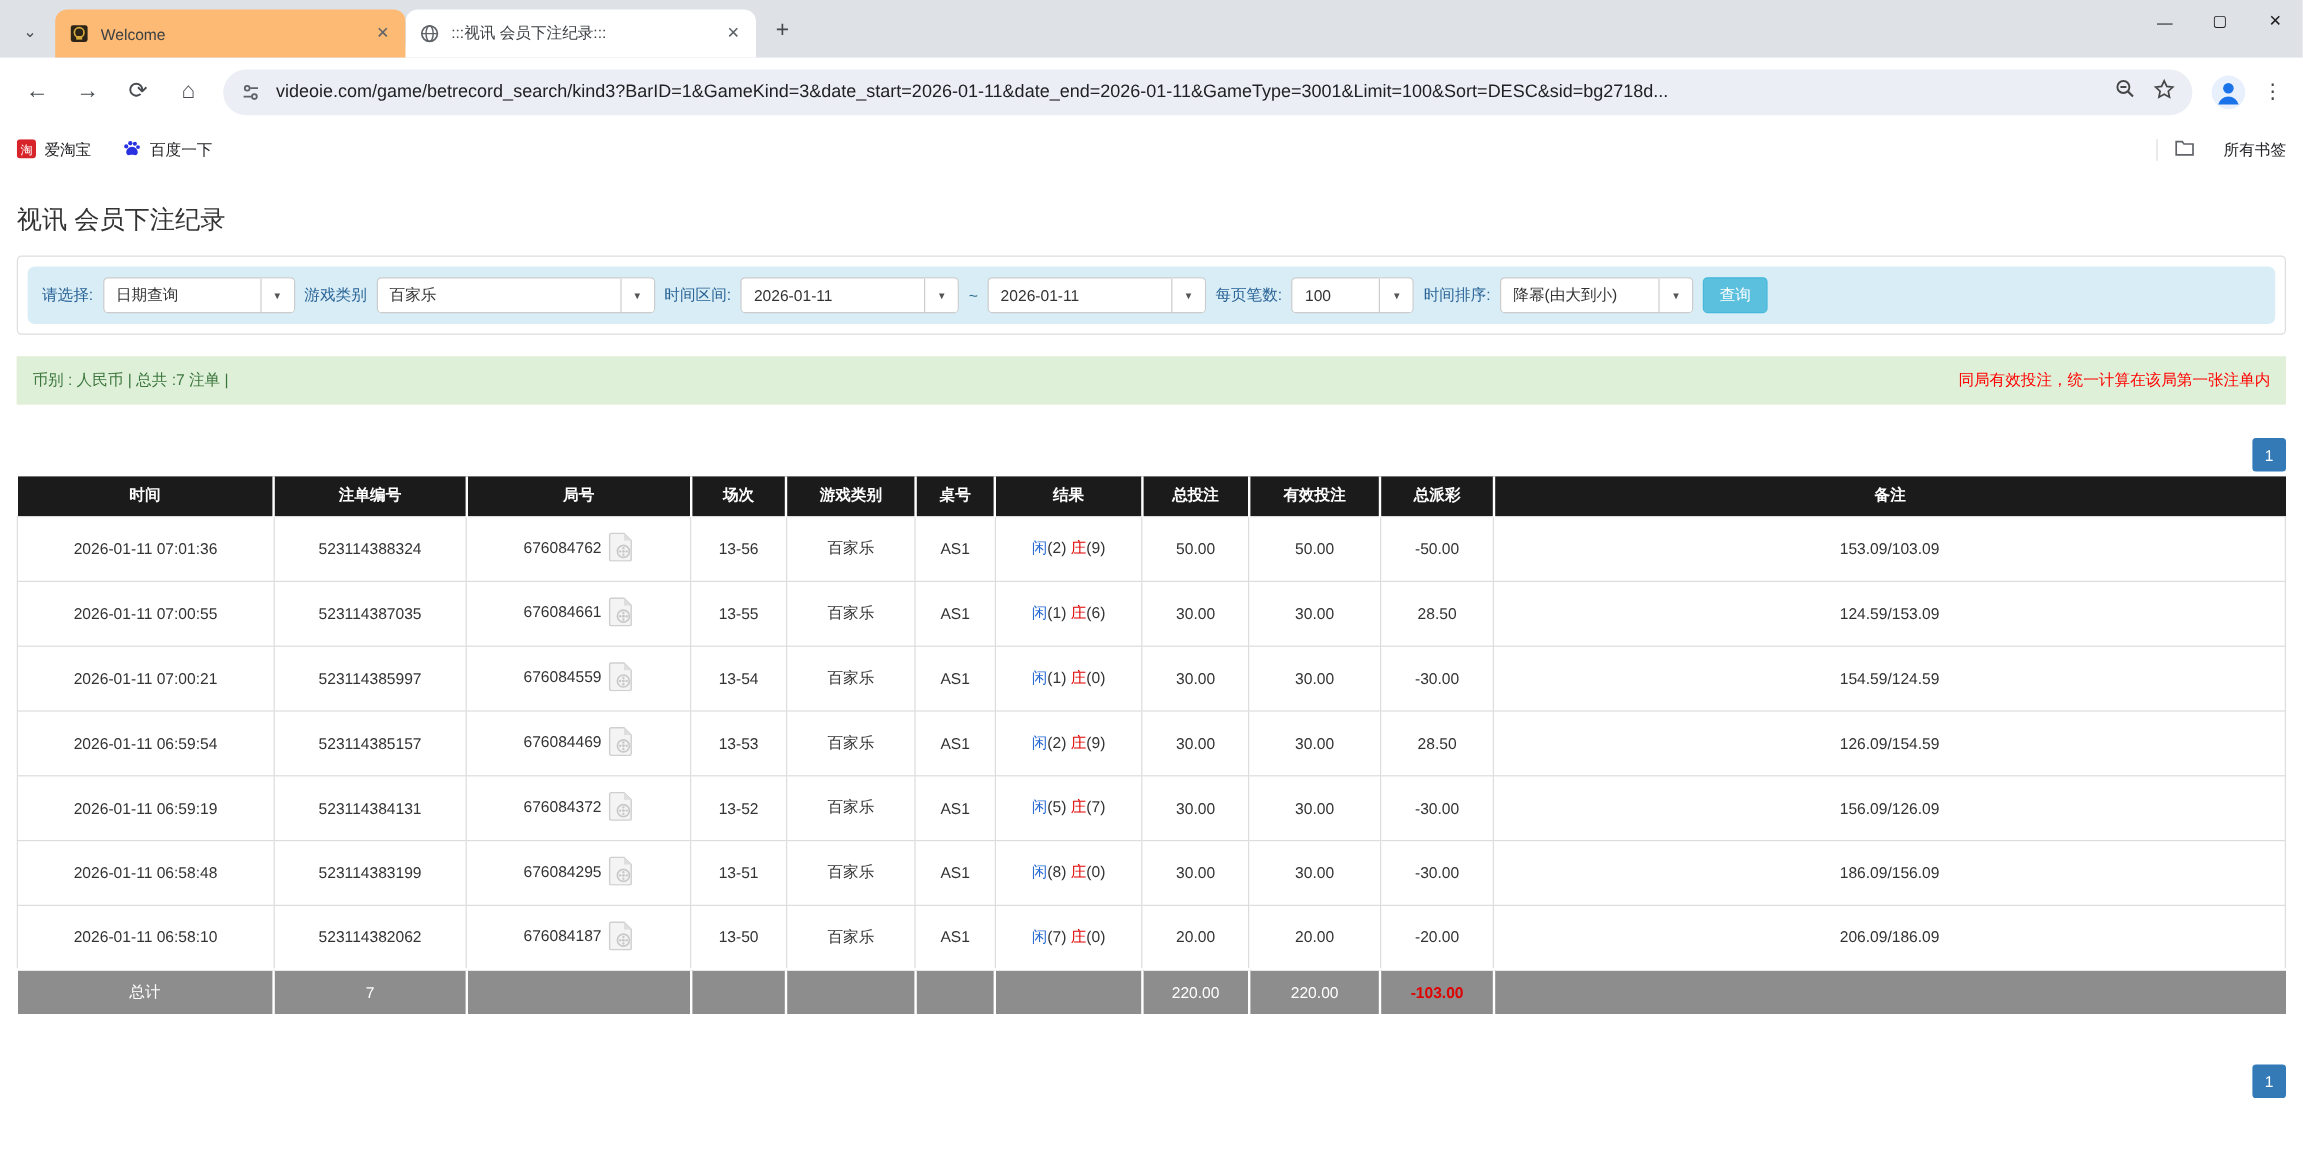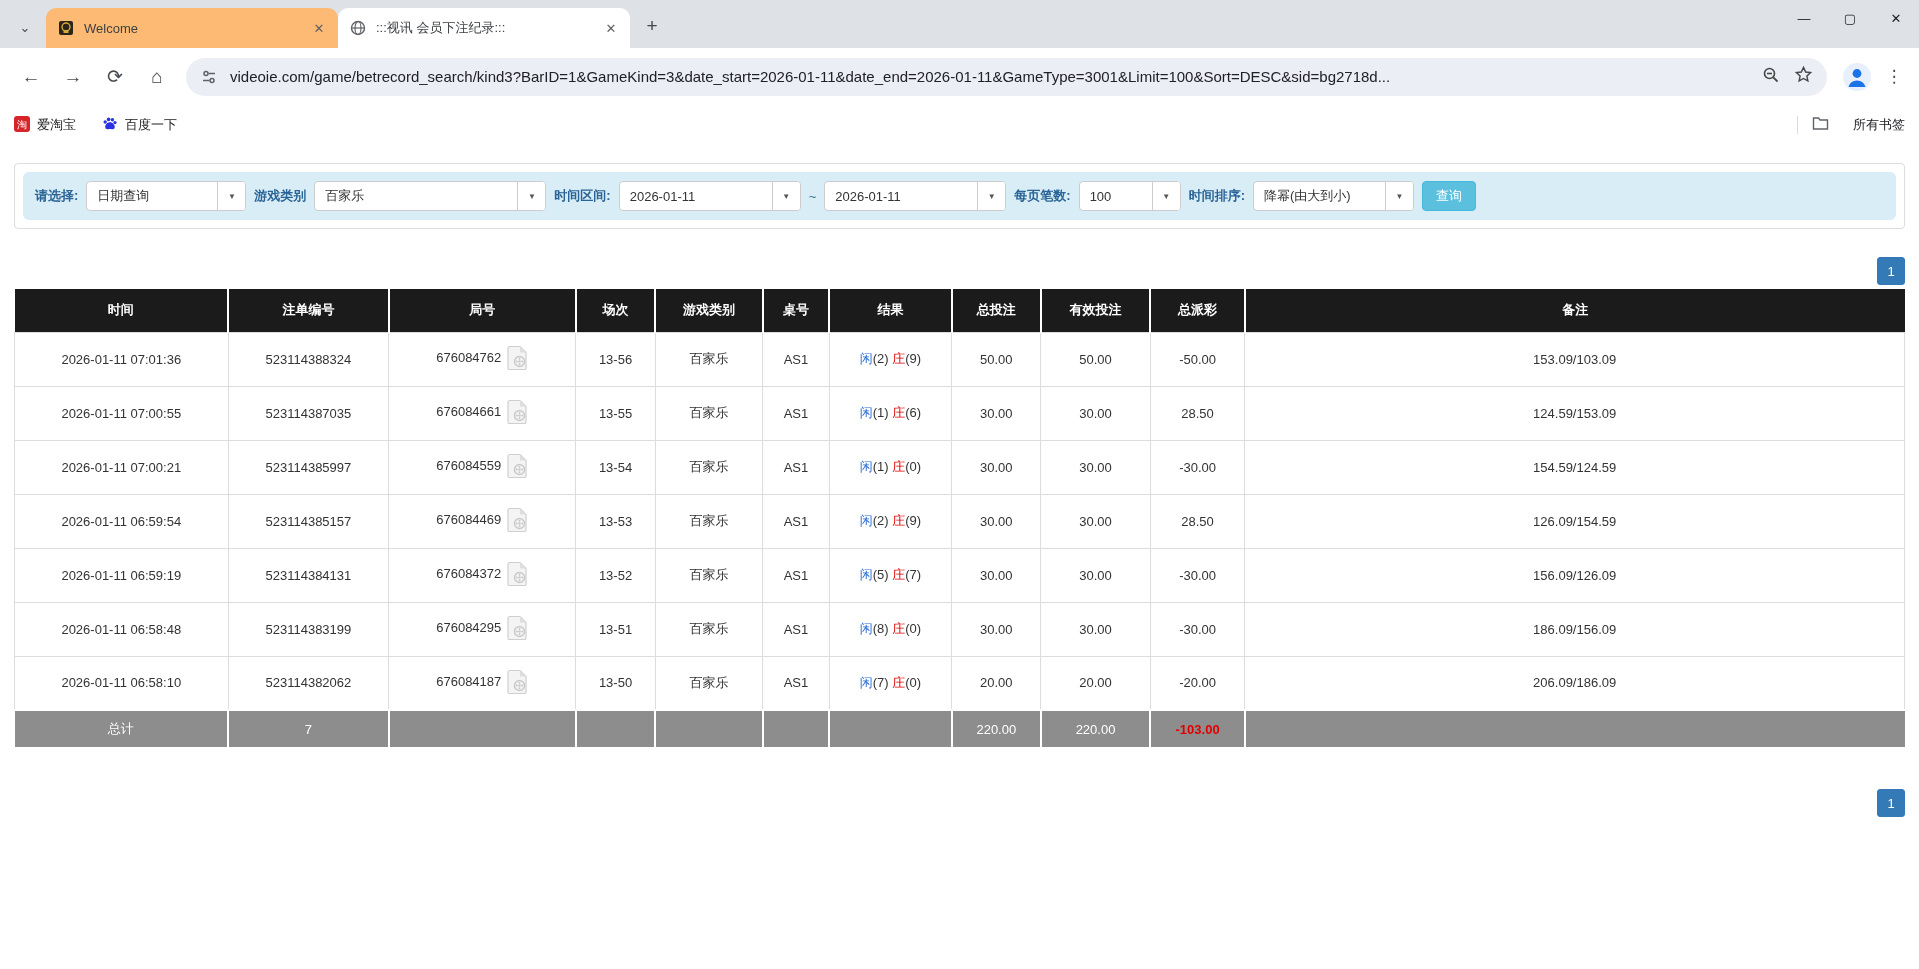--- a/index.html
+++ b/index.html
@@ -43,40 +43,40 @@
   .bm-spacer { flex:1; }
   .bm-sep { width:1px; height:18px; background:#dadce0; margin-right:14px; }
   .all-bookmarks { display:flex; align-items:center; gap:24px; cursor:pointer; }
 
   
   .content { padding:18px 14px 0 14px; }
   .page-title { font-size:21px; color:#333; font-weight:500; padding:6px 0 16px 0; }
 
   .filter-panel { border:1px solid #ddd; border-radius:4px; background:#fff; padding:8px; }
   .filter-bar { background:#d9edf7; border-radius:6px; padding:9px 12px; display:flex; align-items:center; gap:8px; }
-  .flabel { color:#2a6496; font-weight:bold; font-size:13px; white-space:nowrap;text-align:center; }
+  .flabel { color:#2a6496; font-weight:normal; font-size:13px; white-space:nowrap;text-align:center; }
   .sel { display:flex; height:30px; background:#fff; border:1px solid #ccc; border-radius:4px; overflow:hidden; cursor:pointer;gap:22px; }
   .sel .sel-text { padding:0 10px; display:flex; align-items:center; font-size:13px; color:#333; }
   .sel .sel-caret { width:28px; border-left:1px solid #ccc; display:flex; align-items:center;
     justify-content:center; font-size:8px; color:#555; background:#fff; }
   .tilde { color:#31708f; font-size:13px; }
   .query-btn { height:30px; padding:0 13px; background:#5bc0de; color:#fff; border:1px solid #46b8da;
     border-radius:4px; font-size:13px; display:flex; align-items:center; cursor:pointer; }
 
   .summary-bar { margin-top:18px; background:#dff0d8; border:1px solid #e3eed9; height:40px;
     display:flex; align-items:center; padding:0 12px; font-size:13px; }
   .summary-left { color:#3c763d; }
   .summary-right { margin-left:auto; color:#ff0000; }
 
   .pager-row { display:flex; justify-content:flex-end; margin-top:28px; }
   .page-btn { min-width:28px; height:28px; background:#337ab7; color:#fff; border:1px solid #337ab7;
     border-radius:3px; display:flex; align-items:center; justify-content:center; font-size:13px; cursor:pointer; }
 
   table.bets { width:100%; border-collapse:collapse; margin-top:4px; table-layout:fixed; }
-  .bets th { background:#1b1b1b; color:#fff; font-size:13px; font-weight:bold; height:43px;
+  .bets th { background:#1b1b1b; color:#fff; font-size:13px; font-weight:bold; height:33px;
     border-left:2px solid #fff; text-align:center; }
   .bets th:first-child { border-left:none; }
   .bets td { border:1px solid #ddd; text-align:center; font-size:13px; color:#333; height:54px; background:#fff; }
   .bets .round-cell { white-space:nowrap; }
   .video-icon { display:inline-block; vertical-align:middle; margin-left:6px; cursor:pointer; }
   .res-player { color:#2a6cd4; }
   .res-banker { color:#e00000; }
   .val-blue { color:#337ab7; }
   .neg { color:#ff0000; }
   .bets tr.foot td { background:#8d8d8d; color:#fff; height:37px; border:none; border-left:2px solid #fff;
@@ -195,20 +195,21 @@
     <span>
       <svg width="17" height="15" viewBox="0 0 17 15">
           <path d="M1.5 2h5l1.5 2h7.5v9h-14z" fill="none" stroke="#5f6368" stroke-width="1.4"></path>
         </svg>
     </span>
     <span>所有书签</span>
   </div>
 </div>
 
 <div class="content">
+  <div class="page-title">视讯 会员下注纪录</div>
 
   <div class="filter-panel">
     <div class="filter-bar">
       <span class="flabel">请选择:</span>
       <span class="sel" style="width:160px">
         <span class="sel-text" style="flex:1">日期查询</span>
         <span class="sel-caret">▼</span>
       </span>
 
       <span class="flabel">游戏类别</span>
@@ -237,20 +238,24 @@
       <span class="flabel">时间排序:</span>
       <span class="sel" style="width:161px">
         <span class="sel-text" style="flex:1">降幂(由大到小)</span>
         <span class="sel-caret">▼</span>
       </span>
 
       <span class="query-btn">查询</span>
     </div>
   </div>
 
+  <div class="summary-bar">
+    <span class="summary-left">币别 : 人民币 | 总共 :7 注单 |</span>
+    <span class="summary-right">同局有效投注，统一计算在该局第一张注单内</span>
+  </div>
 
   <div class="pager-row">
     <span class="page-btn">1</span>
   </div>
 
   <table class="bets">
     <colgroup>
         <col style="width: 11.3%;">
         <col style="width: 8.5%;">
         <col style="width: 9.9%;">

